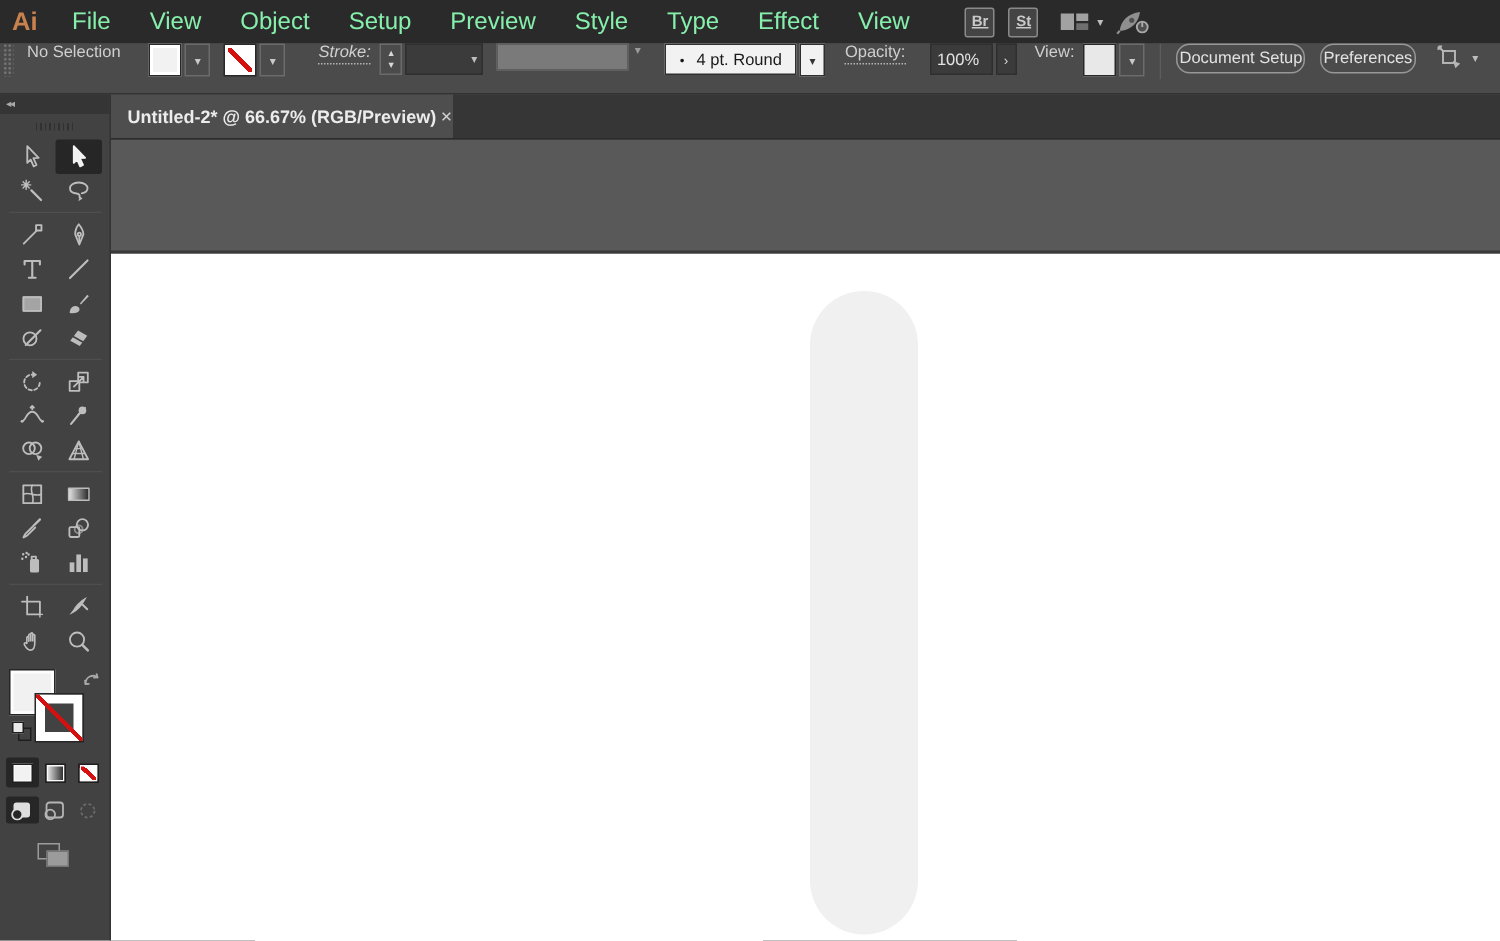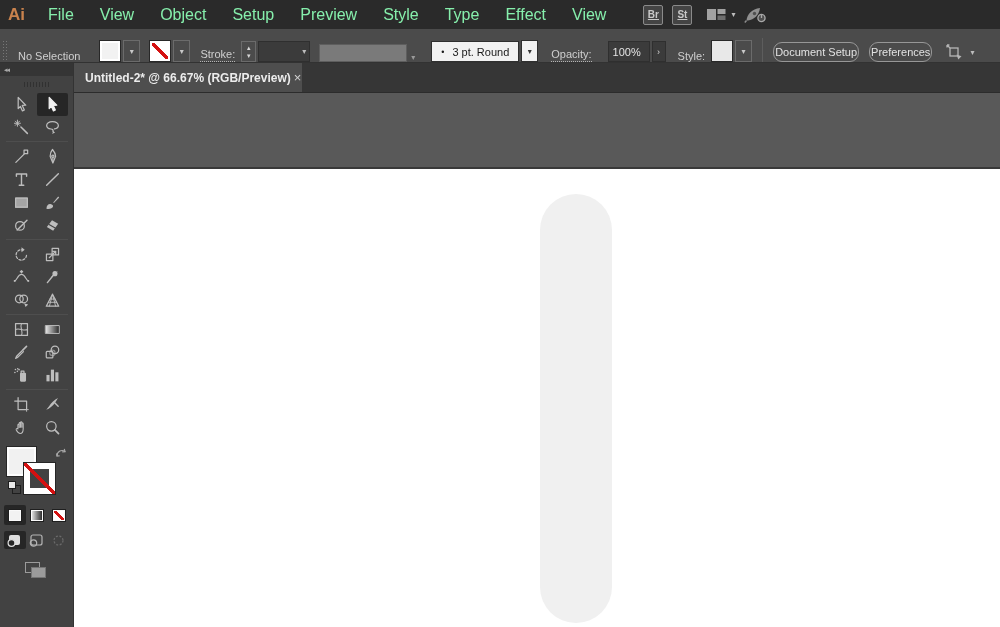--- a/index.html
+++ b/index.html
@@ -10,21 +10,21 @@
   .menubar { height:29px; background:#2a2a2a; display:flex; align-items:center; }
   .ai-logo { color:#c9824d; font-weight:bold; font-size:17px; letter-spacing:0; margin:0 10px 0 8px; }
   .menu-item { color:#86efac; font-size:16px; padding:0 13px; line-height:29px; cursor:default; }
   .menubar-right { display:flex; align-items:center; margin-left:24px; gap:9px; }
   .sq-btn { width:20px; height:20px; border:1px solid #8a8a8a; border-radius:2px; background:#444;
             color:#c9c9c9; font-size:10px; font-weight:bold; display:flex; align-items:center; justify-content:center;text-decoration:underline; }
   .ws-icon { display:flex; align-items:center; gap:5px; margin-left:6px; }
   .chev { color:#bdbdbd; font-size:8px; }
 
   
-  .controlbar { height:34px; background:#4b4b4b; border-bottom:1px solid #323232; display:flex; align-items:flex-end; font-size:11px; color:#cfcfcf; }
+  .controlbar { height:34px; background:#4b4b4b; border-bottom:1px solid #323232; display:flex; align-items:flex-start; font-size:11px; color:#cfcfcf; }
   .cb-grip { width:7px; height:22px; margin-left:2px;
              background-image:radial-gradient(#777 0.8px, transparent 0.9px); background-size:3px 3px; }
   .cb-label { margin-left:9px; }
   .link-label { border-bottom:1px dotted #b5b5b5; padding-bottom:1px; }
   .sw-combo { display:flex; align-items:center; }
   .cb-swatch { width:22px; height:22px; background:#f2f2f2; border:1px solid #282828; box-shadow:inset 0 0 0 2px #fff; position:relative; }
   .cb-swatch.none { background:linear-gradient(to top right, #fff 44%, #d41111 44% 56%, #fff 56%); }
   .chev-box { width:17px; height:22px; border:1px solid #6b6b6b; display:flex; align-items:center; justify-content:center; margin-left:2px; color:#c9c9c9; font-size:8px; }
   .stepper { width:15px; height:21px; border:1px solid #6b6b6b; display:flex; flex-direction:column; align-items:center; justify-content:center; line-height:8px; font-size:7px; color:#d8d8d8; }
   .dark-field { height:21px; background:#3b3b3b; border:1px solid #2f2f2f; display:flex; align-items:center; color:#e3e3e3; }
@@ -145,45 +145,45 @@
         <span>▾</span>
       </div>
   </div>
   <div class="sw-combo" style="margin-left:9px;">
     <div class="cb-swatch none"></div>
     <div class="chev-box">
         <span>▾</span>
       </div>
   </div>
 
-  <span class="link-label" style="margin-left:10px;">Stroke:</span>
+  <span class="link-label" style="margin-left:22px;font-style:italic;">Stroke:</span>
   <div class="stepper" style="margin-left:6px;">
     <span>▴</span>
     <span>▾</span>
   </div>
   <div class="dark-field weight-field" style="margin-left:2px;">
     <span class="chev">▾</span>
   </div>
 
   <div class="profile-field" style="margin-left:9px;"></div>
   <span class="profile-chev">▾</span>
 
   <div class="brush-field" style="margin-left:16px;">
     <span class="brush-dot">•</span>
-    <span>3 pt. Round</span>
+    <span>4 pt. Round</span>
   </div>
   <div class="chev-box white">
       <span>▾</span>
     </div>
 
   <span class="link-label" style="margin-left:13px;">Opacity:</span>
   <div class="dark-field opacity-field" style="margin-left:16px;">100%</div>
   <div class="launcher" style="margin-left:2px;">›</div>
 
-  <span style="margin-left:12px;">Style:</span>
+  <span style="margin-left:12px;">View:</span>
   <div class="sw-combo" style="margin-left:6px;">
     <div class="style-swatch"></div>
     <div class="chev-box">
         <span>▾</span>
       </div>
   </div>
 
   <div class="v-sep"></div>
 
   <button class="cb-btn">Document Setup</button>

